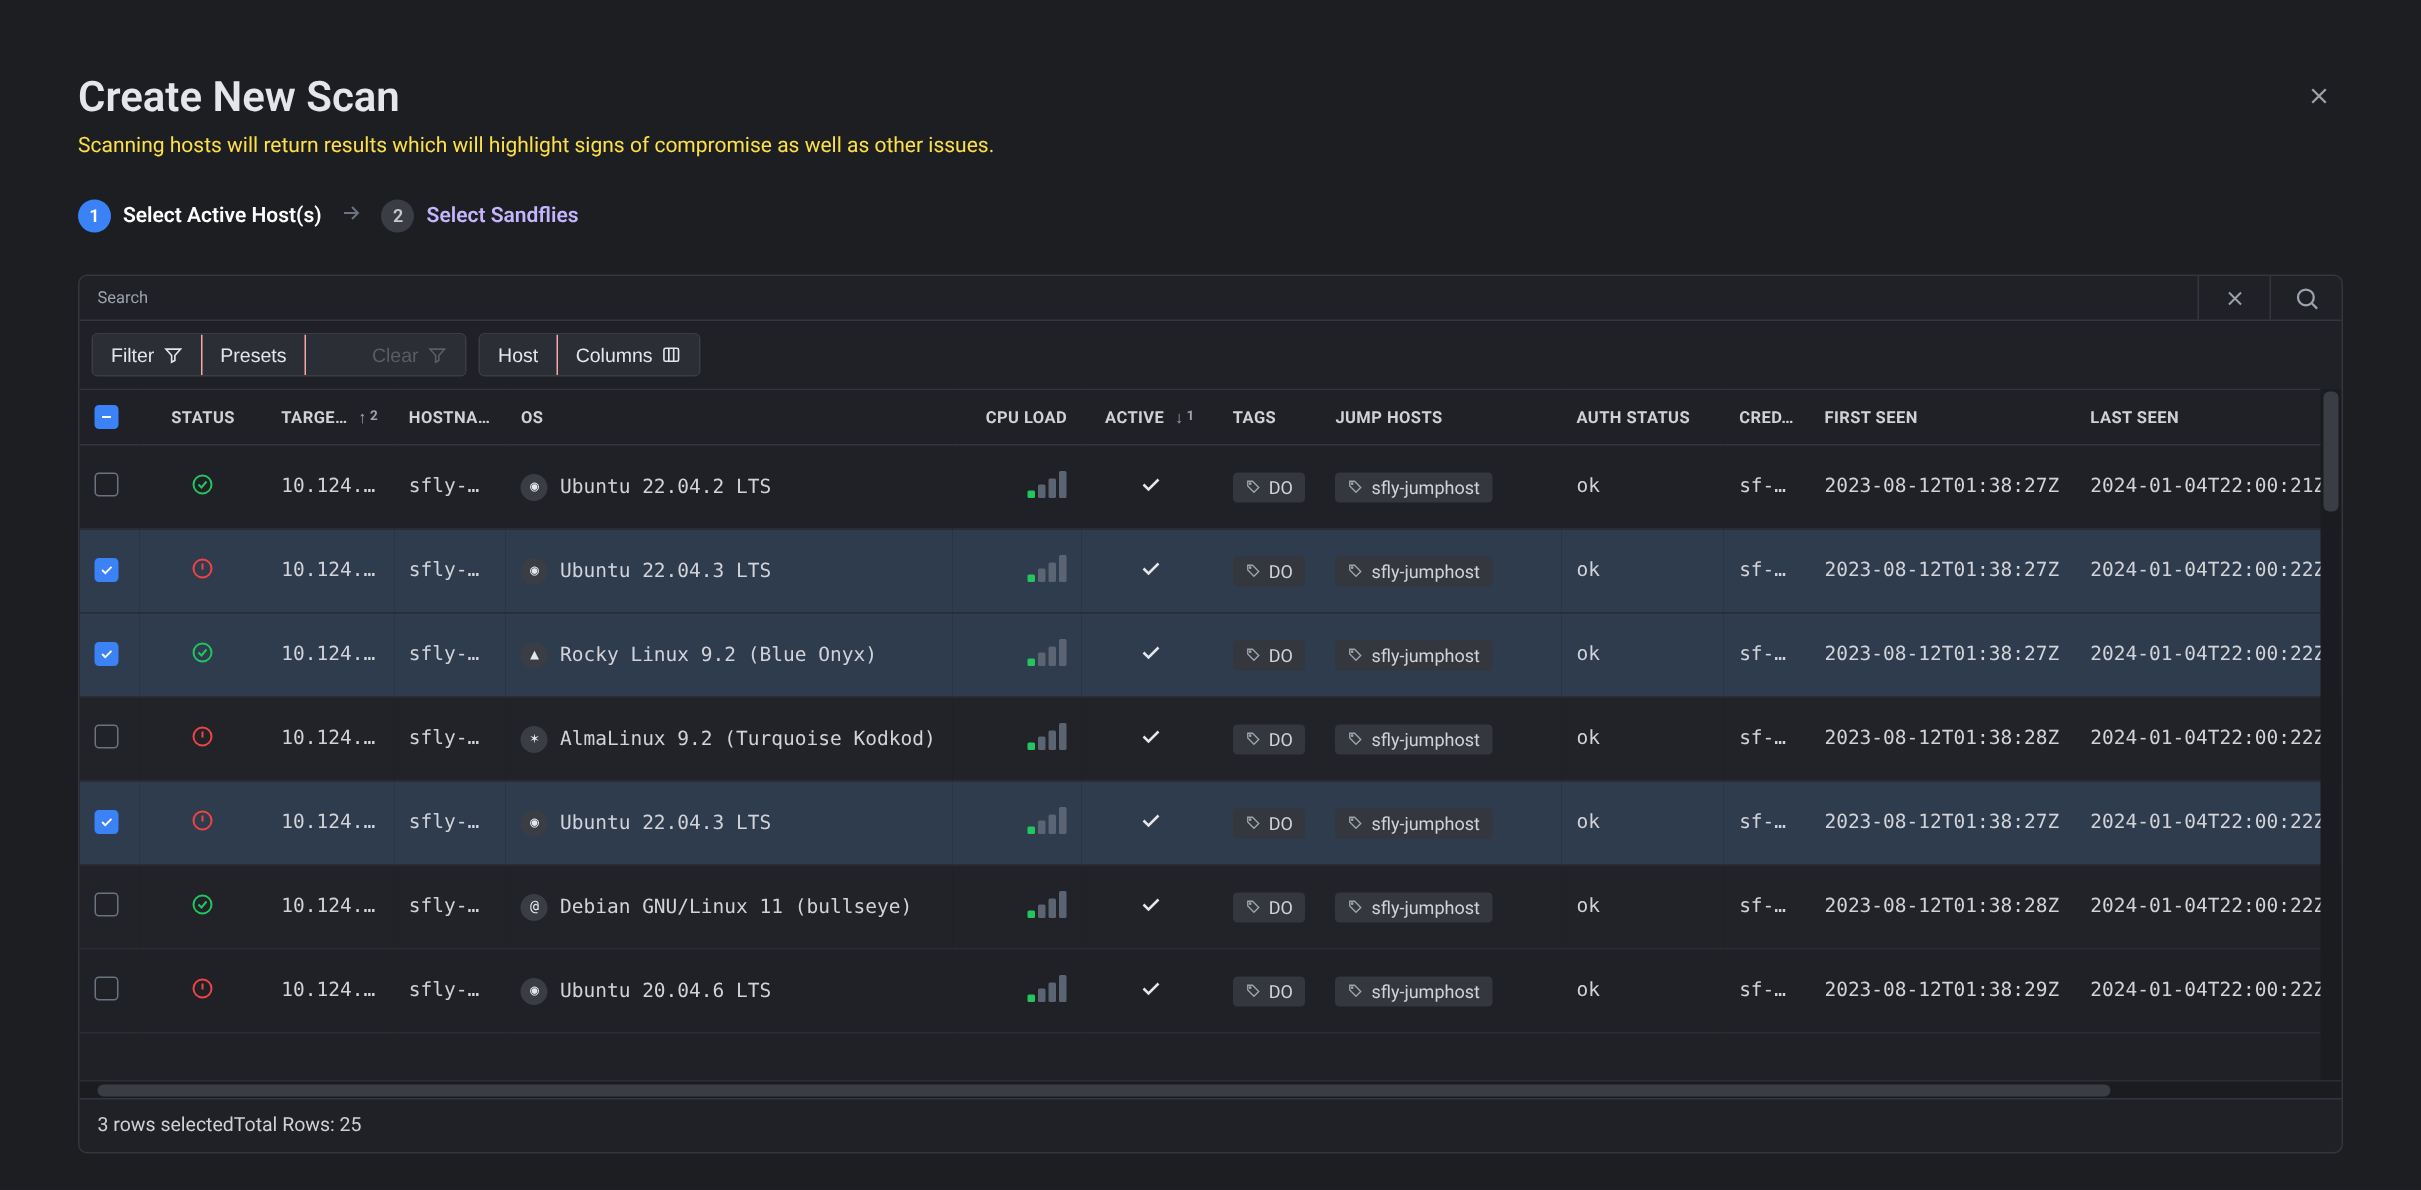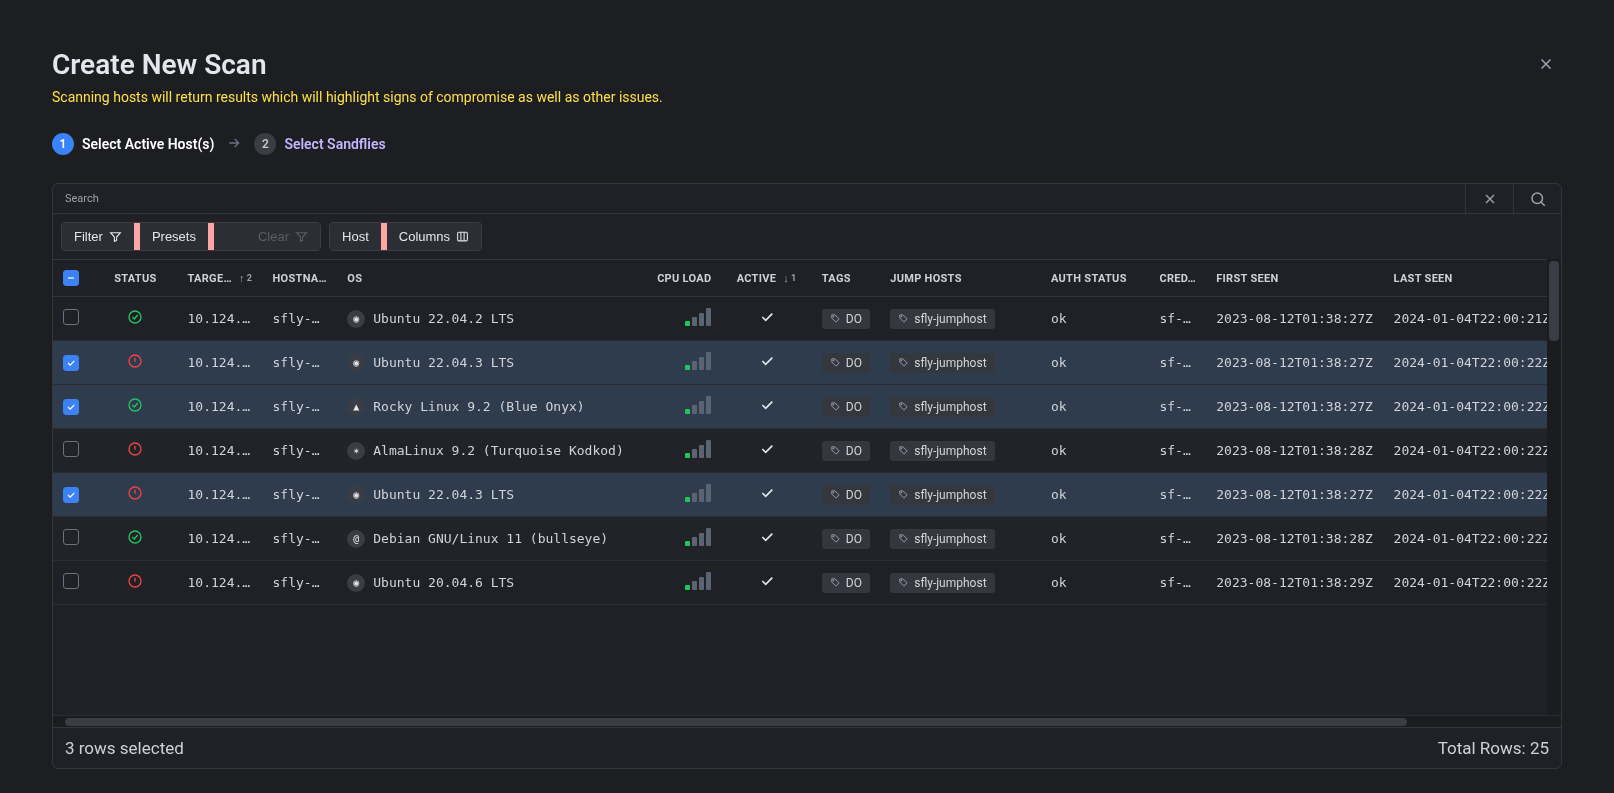--- a/index.html
+++ b/index.html
@@ -125,21 +125,21 @@
 }
 .btn {
   background: #2b2e34;
   color: #e4e6eb;
   border: none;
   padding: 6px 12px;
   font-size: 13px;
   cursor: pointer;
   display: flex; align-items: center; gap: 6px;
 }
-.btn + .btn { border-left: 6px solid #fca5a5; }
+.btn + .btn { border-left: 1px solid #fca5a5; }
 .btn.disabled { color: #5a5d64; cursor: default; padding-left: 44px; }
 
 .table-wrap {
   flex: 1;
   overflow: auto;
   position: relative;
 }
 table {
   width: 100%;
   border-collapse: collapse;
@@ -158,21 +158,21 @@
   border-bottom: 1px solid #33363d;
   text-transform: uppercase;
   white-space: nowrap;
 }
 thead th .sort {
   display: inline-flex; align-items: center; gap: 2px;
   color: #9ca3af;
   margin-left: 4px;
 }
 thead th .sort sup { font-size: 9px; }
-tbody tr { height: 44px; }
+tbody tr { height: 56px; }
 tbody td {
   padding: 6px 10px;
   border-bottom: 1px solid #2a2d33;
   white-space: nowrap;
   color: #d1d3d8;
   font-family: ui-monospace, "SF Mono", Menlo, Consolas, monospace;
 }
 tbody tr.selected { background: #2e3c4e; }
 tbody tr:not(.selected):nth-child(even) { background: #212328; }
 
@@ -229,23 +229,22 @@
   position: relative;
 }
 .scroll-thumb {
   position: absolute; top: 2px; left: 12px; height: 8px; width: 89%;
   background: #3a3d44; border-radius: 4px;
 }
 
 .footer {
   display: flex;
   align-items: center;
-  justify-content: space-between;
   padding: 10px 12px;
-  font-size: 17px;
+  font-size: 13px;
   color: #cfd1d6;
   border-top: 1px solid #33363d;
 }
 
 .actions {
   display: flex; gap: 12px;
   margin-top: 28px;
 }
 .btn-pill {
   padding: 9px 22px;

